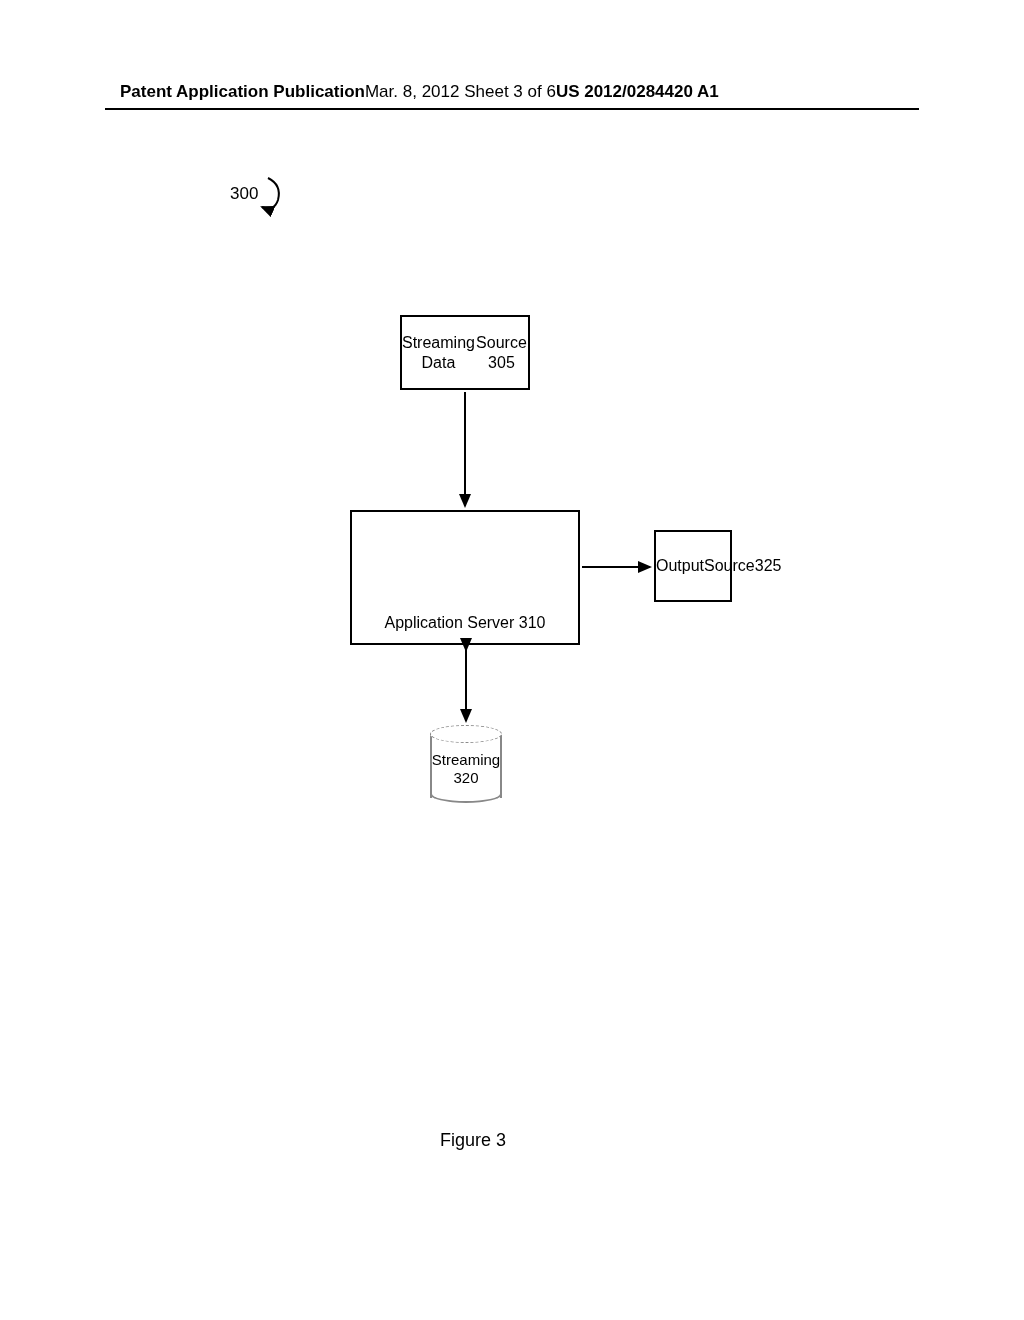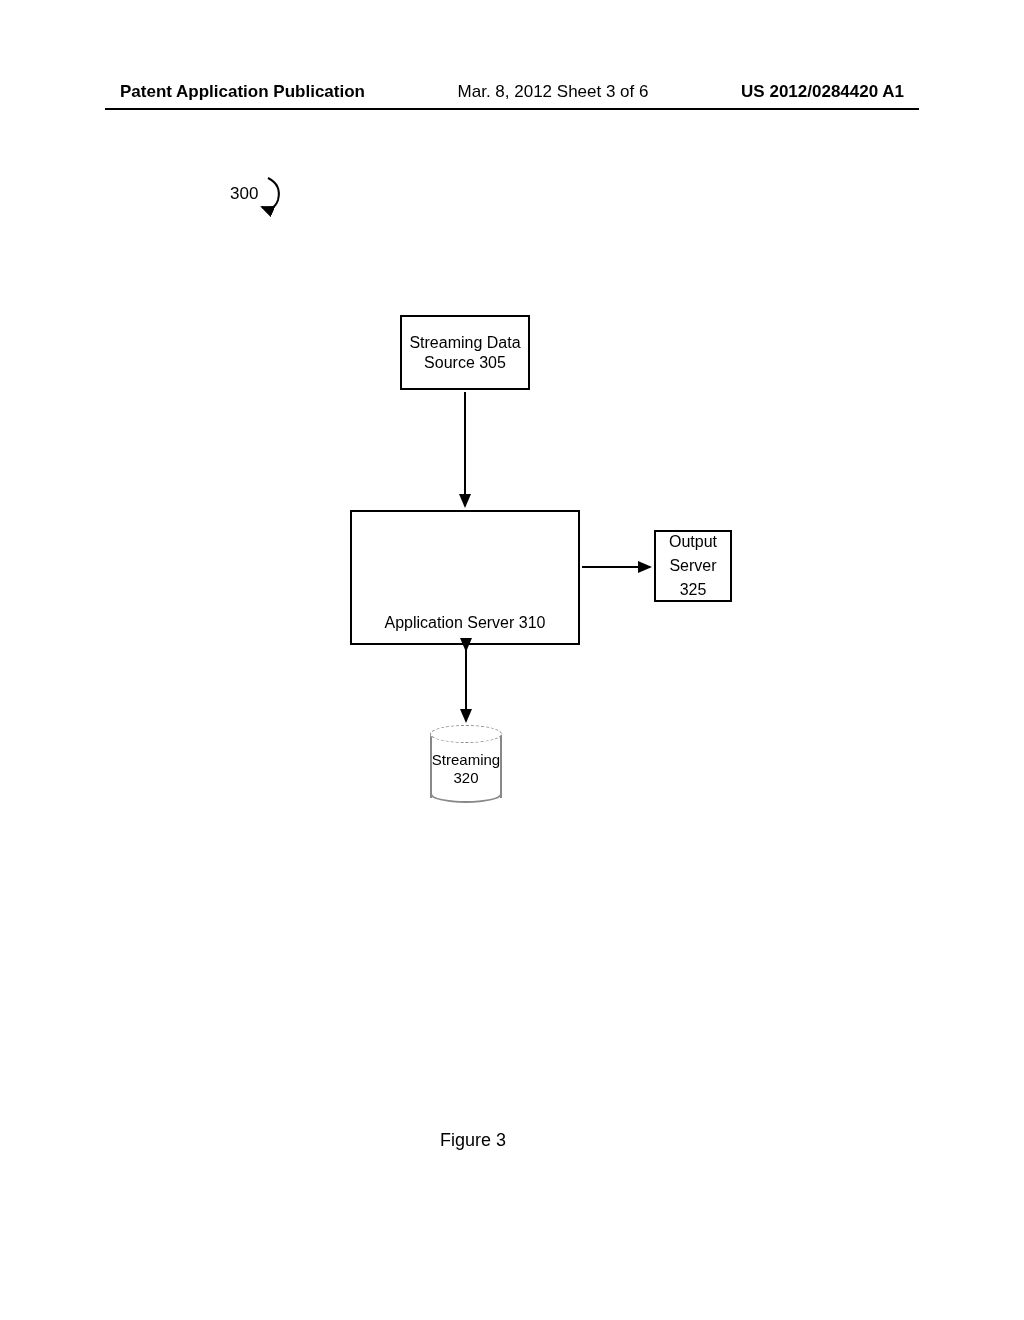--- a/index.html
+++ b/index.html
@@ -10,21 +10,21 @@
       font-family: Arial, Helvetica, sans-serif;
       position: relative;
     }
     .header {
       position: absolute;
       top: 82px;
       left: 0;
       width: 100%;
       padding: 0 120px;
       display: flex;
-      justify-content: space-between;
+      justify-content: flex-start;
       align-items: baseline;
       font-size: 17px;
     }
     .header-left { font-weight: bold; }
     .header-center { font-size: 17px; }
     .header-right { font-weight: bold; }
     .header-divider {
       position: absolute;
       top: 108px;
       left: 105px;
@@ -38,21 +38,21 @@
       top: 0;
       left: 0;
       width: 1024px;
       height: 1320px;
     }
     .box {
       position: absolute;
       border: 2px solid #000;
       background: #fff;
       display: flex;
-      flex-direction: column;
+      flex-direction: row;
       align-items: center;
       justify-content: center;
       font-size: 16px;
       text-align: center;
       line-height: 1.25;
     }
     .ref-label {
       position: absolute;
       font-size: 17px;
     }
@@ -178,21 +178,21 @@
     <span>Source 305</span>
   </div>
 
   <div class="box box-appserver">
     <span class="appserver-label">Application Server 310</span>
   </div>
 
 
   <div class="box box-output">
     <span>Output</span>
-    <span>Server</span>
+    <span>Source</span>
     <span>325</span>
   </div>
 
   <div class="db">
     <div class="db-body"></div>
     <div class="db-bottom"></div>
     <div class="db-top"></div>
     <div class="db-label">
       <span>Streaming</span><br>
       <span>320</span>

